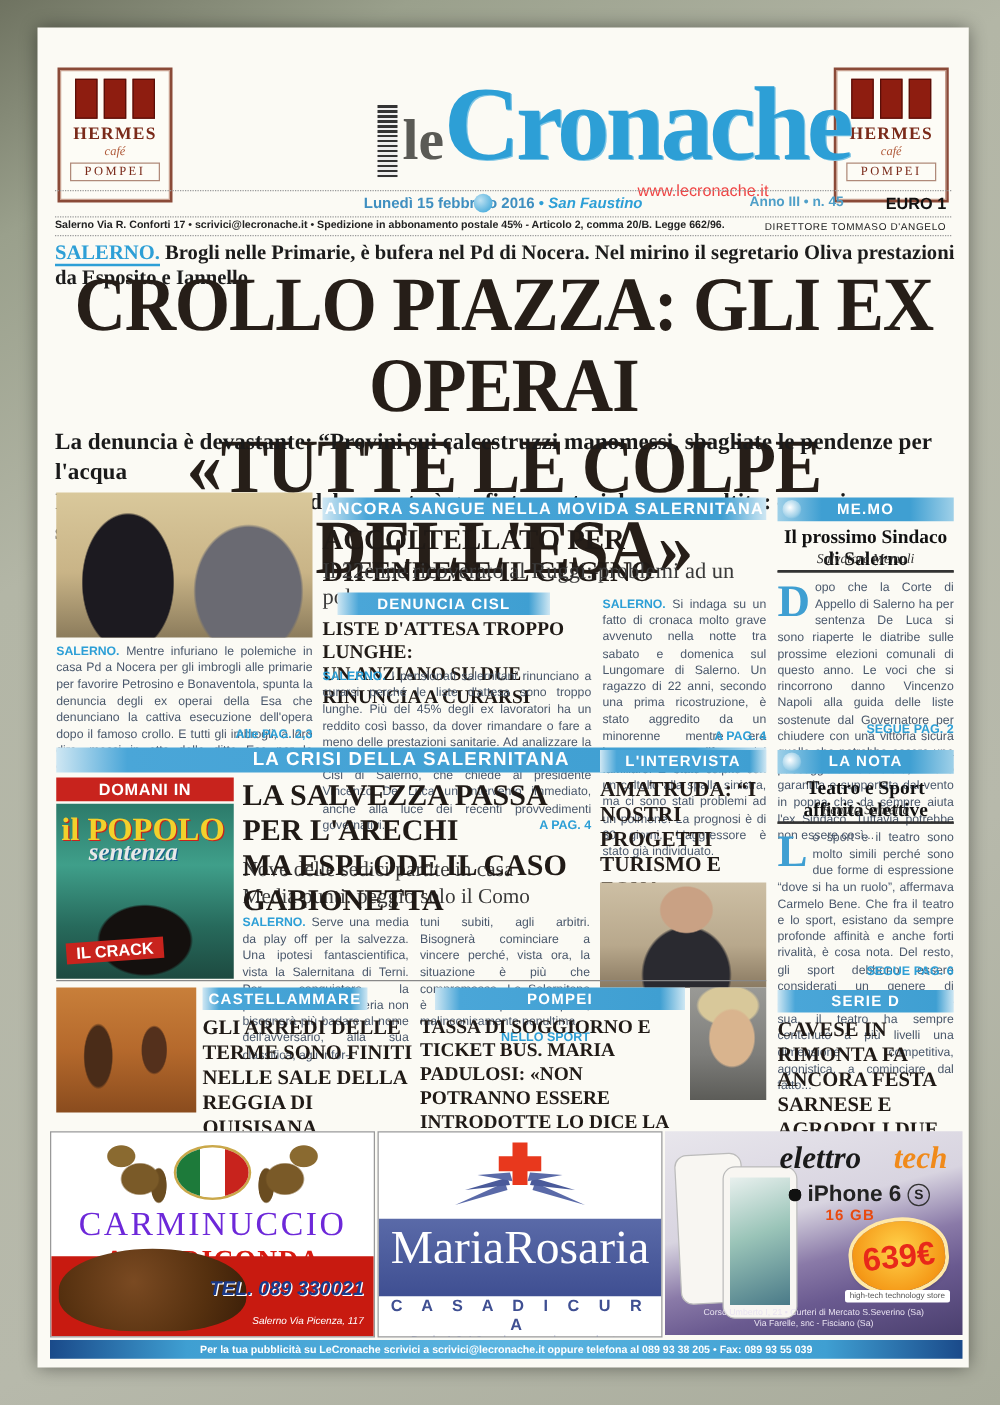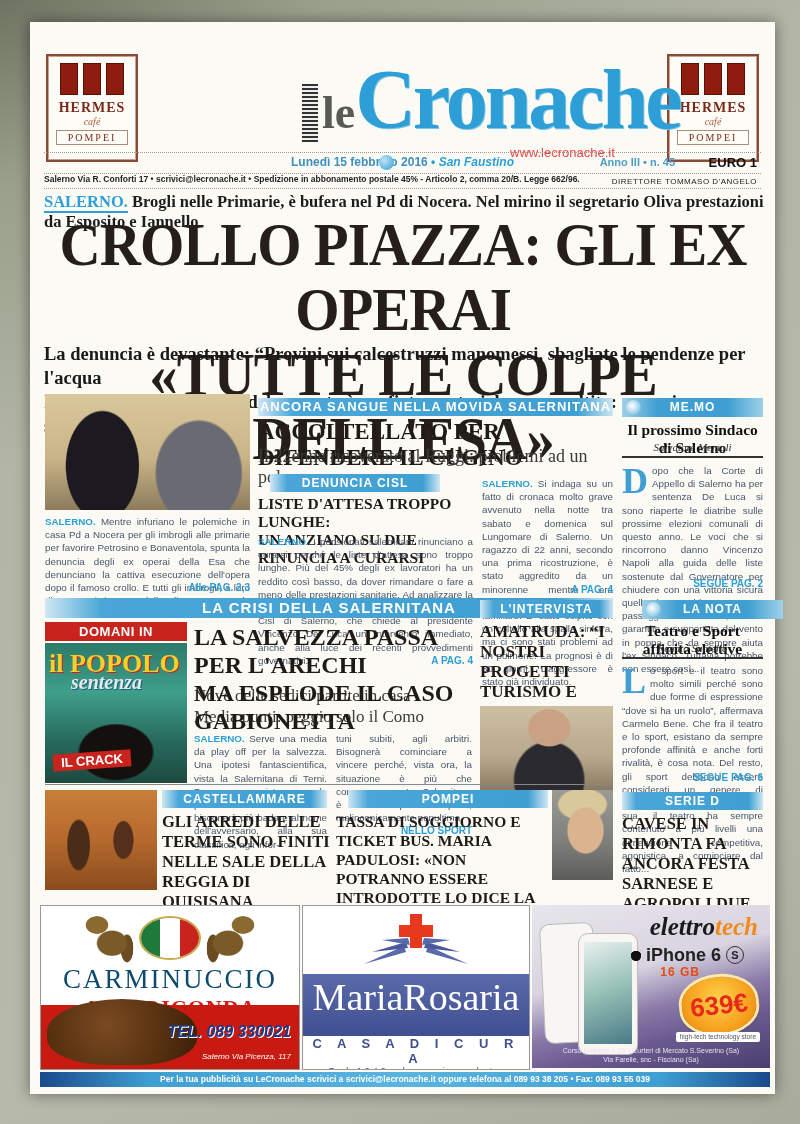--- a/index.html
+++ b/index.html
@@ -79,41 +79,41 @@
   .ph-terme{background:
     radial-gradient(ellipse 18px 40px at 30% 55%,#4a2c18 0 60%,transparent 66%),
     radial-gradient(ellipse 16px 30px at 70% 50%,#54301c 0 60%,transparent 66%),
     linear-gradient(180deg,#c87f3a 0%,#b5692c 50%,#8a4c1e 100%);}
   .ph-pompei{background:
     radial-gradient(ellipse 30px 38px at 55% 45%,#d9b48e 0 58%,transparent 63%),
     radial-gradient(ellipse 40px 26px at 50% 16%,#d8c89a 0 58%,transparent 64%),
     linear-gradient(180deg,#9a9a96 0%,#7d7d7a 60%,#5c5c58 100%);}
   
   .adbox{border:1px solid #999;background:#fff;overflow:hidden;}
-  .carm-name{font-family:"Liberation Serif",serif;font-size:27px;color:#0c4a6e;letter-spacing:2px;text-align:center;}
+  .carm-name{font-family:"Liberation Serif",serif;font-size:27px;color:#6d28d9;letter-spacing:2px;text-align:center;}
   .carm-sub{color:#d81a10;font-weight:bold;font-size:22px;text-align:center;font-family:"Liberation Serif",serif;letter-spacing:1px;}
   .carm-band{position:absolute;left:0;right:0;bottom:0;height:64px;background:#c81a10;}
   .pizza{position:absolute;left:6px;bottom:4px;width:150px;height:66px;border-radius:50% 50% 40% 40%;
     background:radial-gradient(circle at 40% 40%,#7a4a22,#55300f 60%,#3a1e08);}
   .carm-tel{position:absolute;right:8px;bottom:28px;color:#1a3a8a;font-weight:bold;font-size:16px;font-style:italic;text-shadow:1px 1px 0 #fff;}
   .carm-addr{position:absolute;right:8px;bottom:8px;color:#fff;font-size:8px;font-style:italic;text-align:center;}
   .flagoval{width:58px;height:40px;border-radius:50%;border:2px solid #caa84a;overflow:hidden;display:flex;}
   .flagoval div{flex:1;}
   .lion{width:60px;height:52px;background:
     radial-gradient(ellipse 18px 14px at 30% 25%,#8a6a30 0 60%,transparent 65%),
     radial-gradient(ellipse 24px 20px at 55% 60%,#7a5a28 0 60%,transparent 66%),
     radial-gradient(ellipse 10px 22px at 80% 70%,#6a4c20 0 60%,transparent 66%);}
   .lion.flip{transform:scaleX(-1);}
   .mr-band{background:linear-gradient(180deg,#5a6aa8,#3f4f92);color:#fff;font-family:"Liberation Serif",serif;font-size:38px;text-align:center;height:62px;line-height:46px;}
   .mr-casa{color:#3f4f92;font-weight:bold;letter-spacing:6px;font-size:13px;text-align:center;}
   .mr-tag{color:#3f4f92;font-size:9px;letter-spacing:3px;text-align:center;}
   .et-box{background:
     linear-gradient(165deg,#e8e6ec 0%,#d8d4e0 40%,#8a7aa8 60%,#6a5a90 75%,#4a3f6e 100%);}
   .et-brand{font-family:"Liberation Serif",serif;font-weight:bold;font-style:italic;font-size:25px;color:#1a1a1a;}
-  .et-brand .t2{color:#f08a1a;}
+  .et-brand .t2{color:#f08a1a;margin-left:26px;}
   .et-prod{font-size:18px;color:#222;font-weight:bold;}
   .et-s{display:inline-block;width:16px;height:16px;border:1px solid #333;border-radius:50%;font-size:11px;line-height:16px;text-align:center;vertical-align:2px;}
   .et-gb{color:#e84a10;font-weight:bold;font-size:12px;letter-spacing:1px;}
   .et-price{position:absolute;right:14px;top:72px;width:74px;height:56px;border-radius:50%/44%;
     background:radial-gradient(circle at 50% 40%,#ffd24a,#f59a18 70%,#e87a10);
     color:#e8281a;font-weight:bold;font-size:26px;text-align:center;line-height:56px;
     box-shadow:0 0 0 3px #ffe9a8, 0 2px 4px rgba(0,0,0,.4);transform:rotate(-6deg);}
   .et-phone{position:absolute;background:#f8f6f2;border:1px solid #bbb;border-radius:10px;}
   .et-screen{position:absolute;inset:8px 5px 10px 5px;background:linear-gradient(160deg,#e8f0ee,#9ac4b8 45%,#4a7a88);}
   .et-badge{position:absolute;background:#fff;border-radius:2px;color:#555;font-size:6.5px;line-height:10px;padding:0 4px;}
@@ -236,35 +236,35 @@
   </div>
   <div class="abs bodytxt" style="left:306px;top:710px;width:136px;">
     <span>tuni subiti, agli arbitri. Bisognerà cominciare a vincere perché, vista ora, la situazione è più che compromessa. La Salernitana è ferma a quota 24 punti, malinconicamente penultima.</span>
     <div class="pageref">NELLO SPORT</div>
   </div>
 
   <div class="abs banner small" style="left:450px;top:578px;width:133px;">L'INTERVISTA</div>
   <div class="abs h-slab" style="left:450px;top:600px;width:133px;font-size:17px;line-height:20px;">AMATRUDA: “I NOSTRI PROGETTI TURISMO E ZONA INDUSTRIALE”</div>
   <div class="abs photo ph-interv" style="left:450px;top:684px;width:133px;height:84px;"></div>
 
-  <div class="abs colban" style="left:592px;top:578px;width:141px;margin-left:20px;">
+  <div class="abs colban" style="left:592px;top:578px;width:141px;">
     <span class="cicon"></span>
     <span>LA NOTA</span>
   </div>
   <div class="abs coltitle" style="left:592px;top:600px;width:141px;">Teatro e Sport affinità elettive</div>
   <div class="abs author" style="left:592px;top:620px;width:141px;border-bottom:2px solid #333;padding-bottom:3px;">Renato Santelia</div>
   <div class="abs bodytxt" style="left:592px;top:642px;width:141px;">
     <span class="dropcap">L</span><span>o sport e il teatro sono molto simili perché sono due forme di espressione “dove si ha un ruolo”, affermava Carmelo Bene. Che fra il teatro e lo sport, esistano da sempre profonde affinità e anche forti rivalità, è cosa nota. Del resto, gli sport debbono essere considerati un genere di spettacolo dal vivo e, per parte sua, il teatro ha sempre contenuto a più livelli una dimensione competitiva, agonistica, a cominciare dal fatto...</span>
   </div>
   <div class="abs pageref" style="left:592px;top:750px;width:141px;">SEGUE PAG. 6</div>
 
   <div class="abs seph" style="left:15px;top:762px;width:568px;"></div>
 
   <div class="abs photo ph-terme" style="left:15px;top:768px;width:112px;height:100px;"></div>
-  <div class="abs banner small" style="left:132px;top:768px;width:165px;">CASTELLAMMARE</div>
+  <div class="abs banner small" style="left:132px;top:768px;width:132px;">CASTELLAMMARE</div>
   <div class="abs h-slab" style="left:132px;top:790px;width:170px;font-size:16.5px;line-height:20px;">GLI ARREDI DELLE TERME SONO FINITI NELLE SALE DELLA REGGIA DI QUISISANA</div>
 
   <div class="abs banner small" style="left:318px;top:768px;width:200px;">POMPEI</div>
   <div class="abs h-slab" style="left:306px;top:790px;width:210px;font-size:15.5px;line-height:19px;">TASSA DI SOGGIORNO E TICKET BUS. MARIA PADULOSI: «NON POTRANNO ESSERE INTRODOTTE LO DICE LA LEGGE»</div>
   <div class="abs photo ph-pompei" style="left:522px;top:768px;width:61px;height:90px;"></div>
 
   <div class="abs banner small" style="left:592px;top:770px;width:141px;">SERIE D</div>
   <div class="abs h-slab" style="left:592px;top:792px;width:141px;font-size:16.5px;line-height:20px;">CAVESE IN RIMONTA FA ANCORA FESTA SARNESE E AGROPOLI DUE SCONFITTE</div>
 
   <div class="abs adbox" style="left:10px;top:883px;width:258px;height:163px;">

